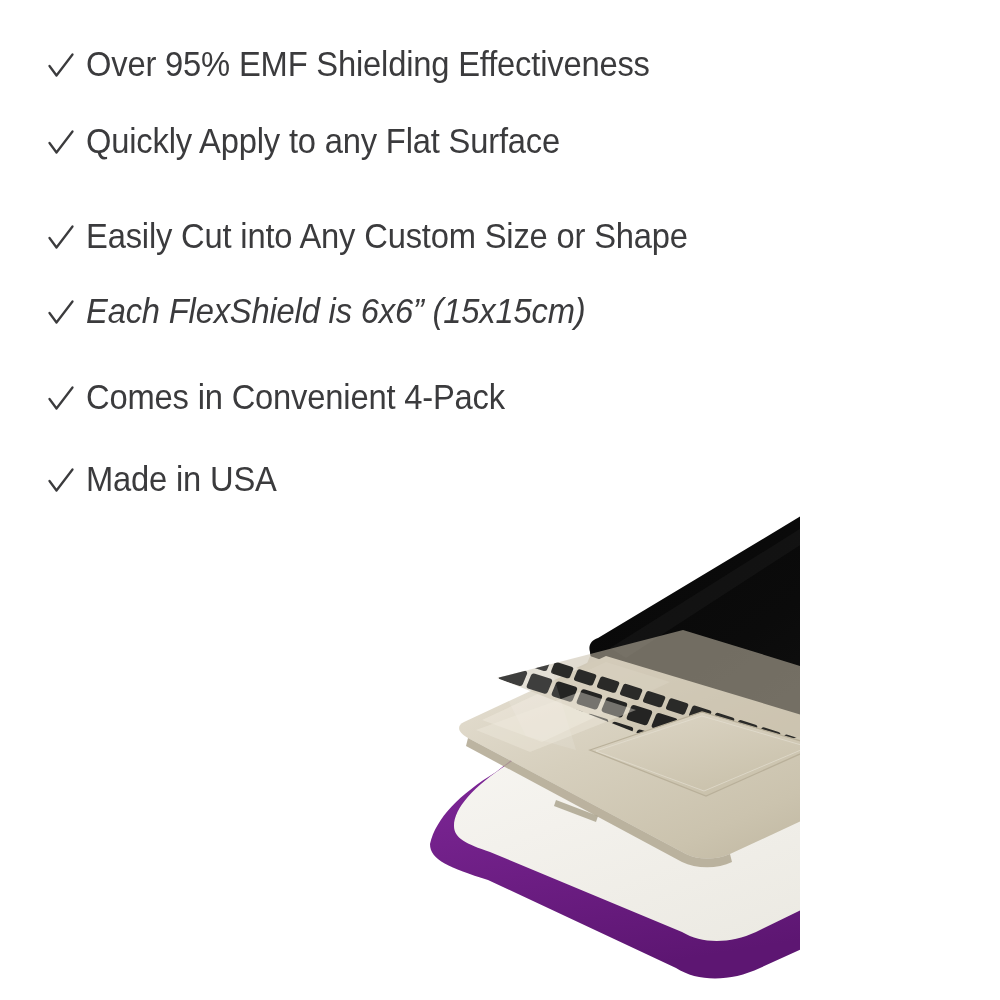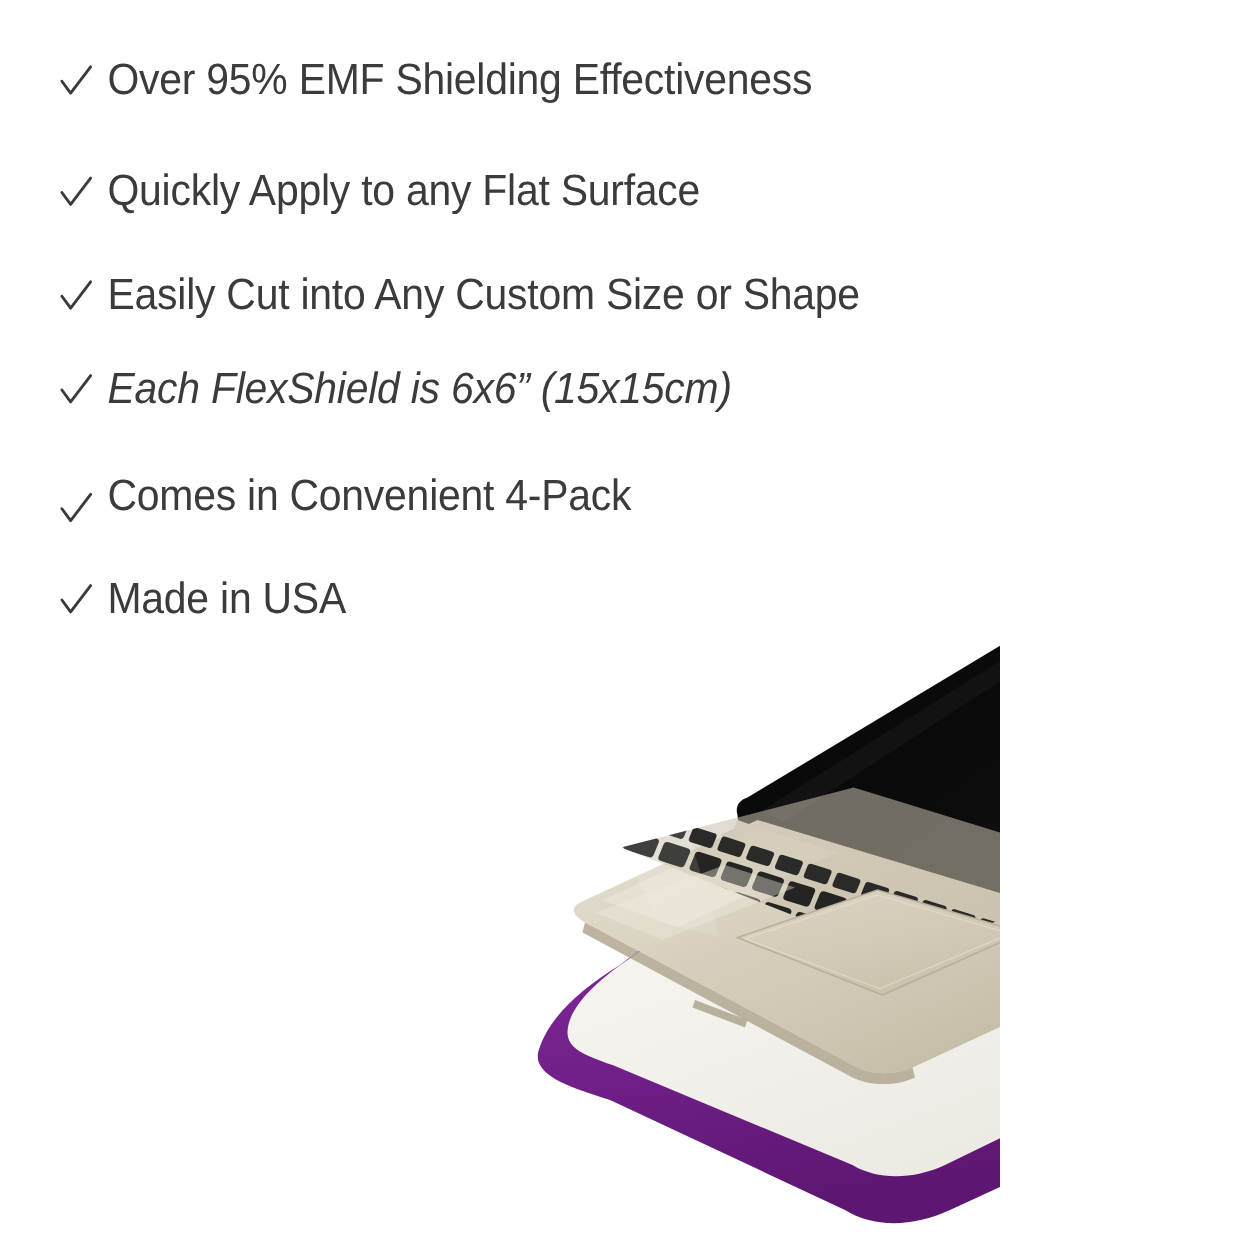--- a/index.html
+++ b/index.html
@@ -47,24 +47,24 @@
     font-size: 35px;
     line-height: 40px;
     color: #3b3b3d;
     letter-spacing: -0.2px;
     transform: scaleX(0.935);
     transform-origin: left center;
     font-weight: 400;
   }
 
   .r0 { top: 44px; }
-  .r1 { top: 121px; margin-top: 12px; }
+  .r1 { top: 121px; }
   .r2 { top: 216px; }
   .r3 { top: 291px; font-style: italic; }
-  .r4 { top: 377px; align-items: flex-end; }
+  .r4 { top: 377px; }
   .r5 { top: 459px; }
 
   
   #product-photo {
     position: absolute;
     left: 430px;
     top: 420px;
     width: 570px;
     height: 580px;
   }

